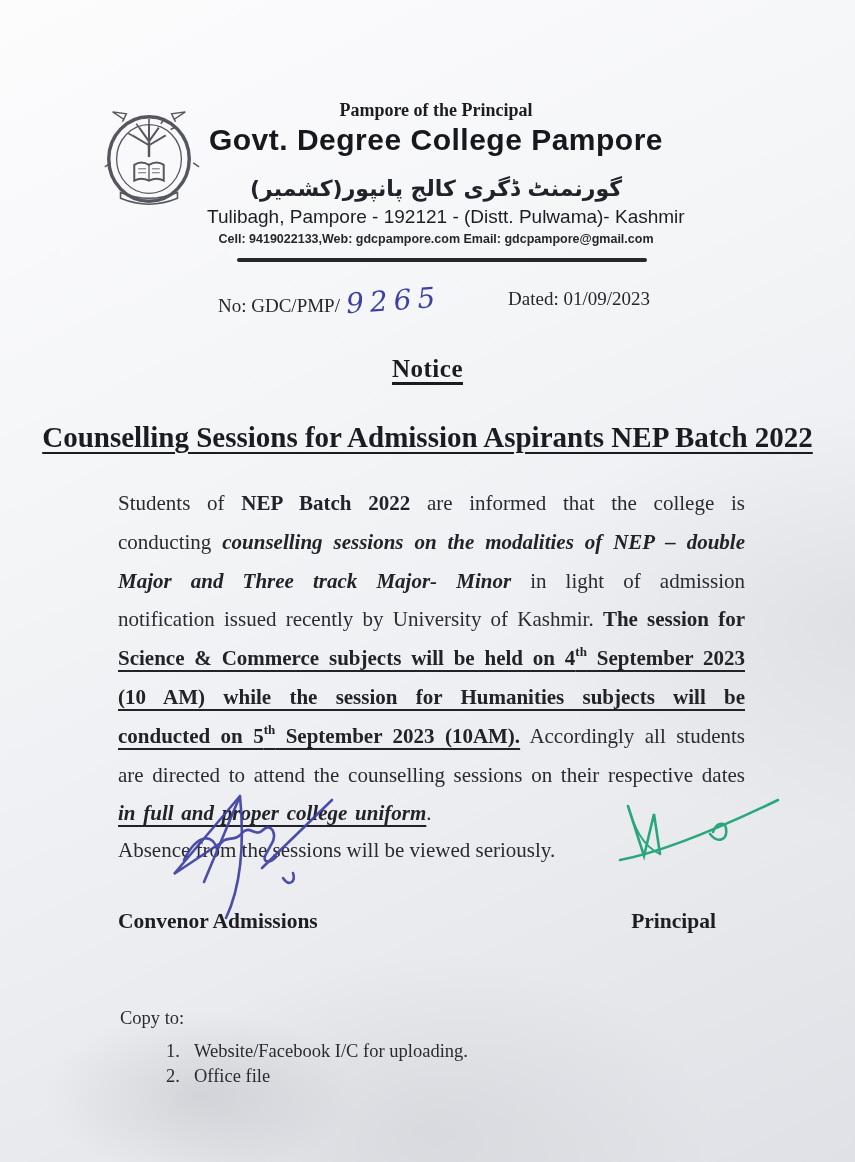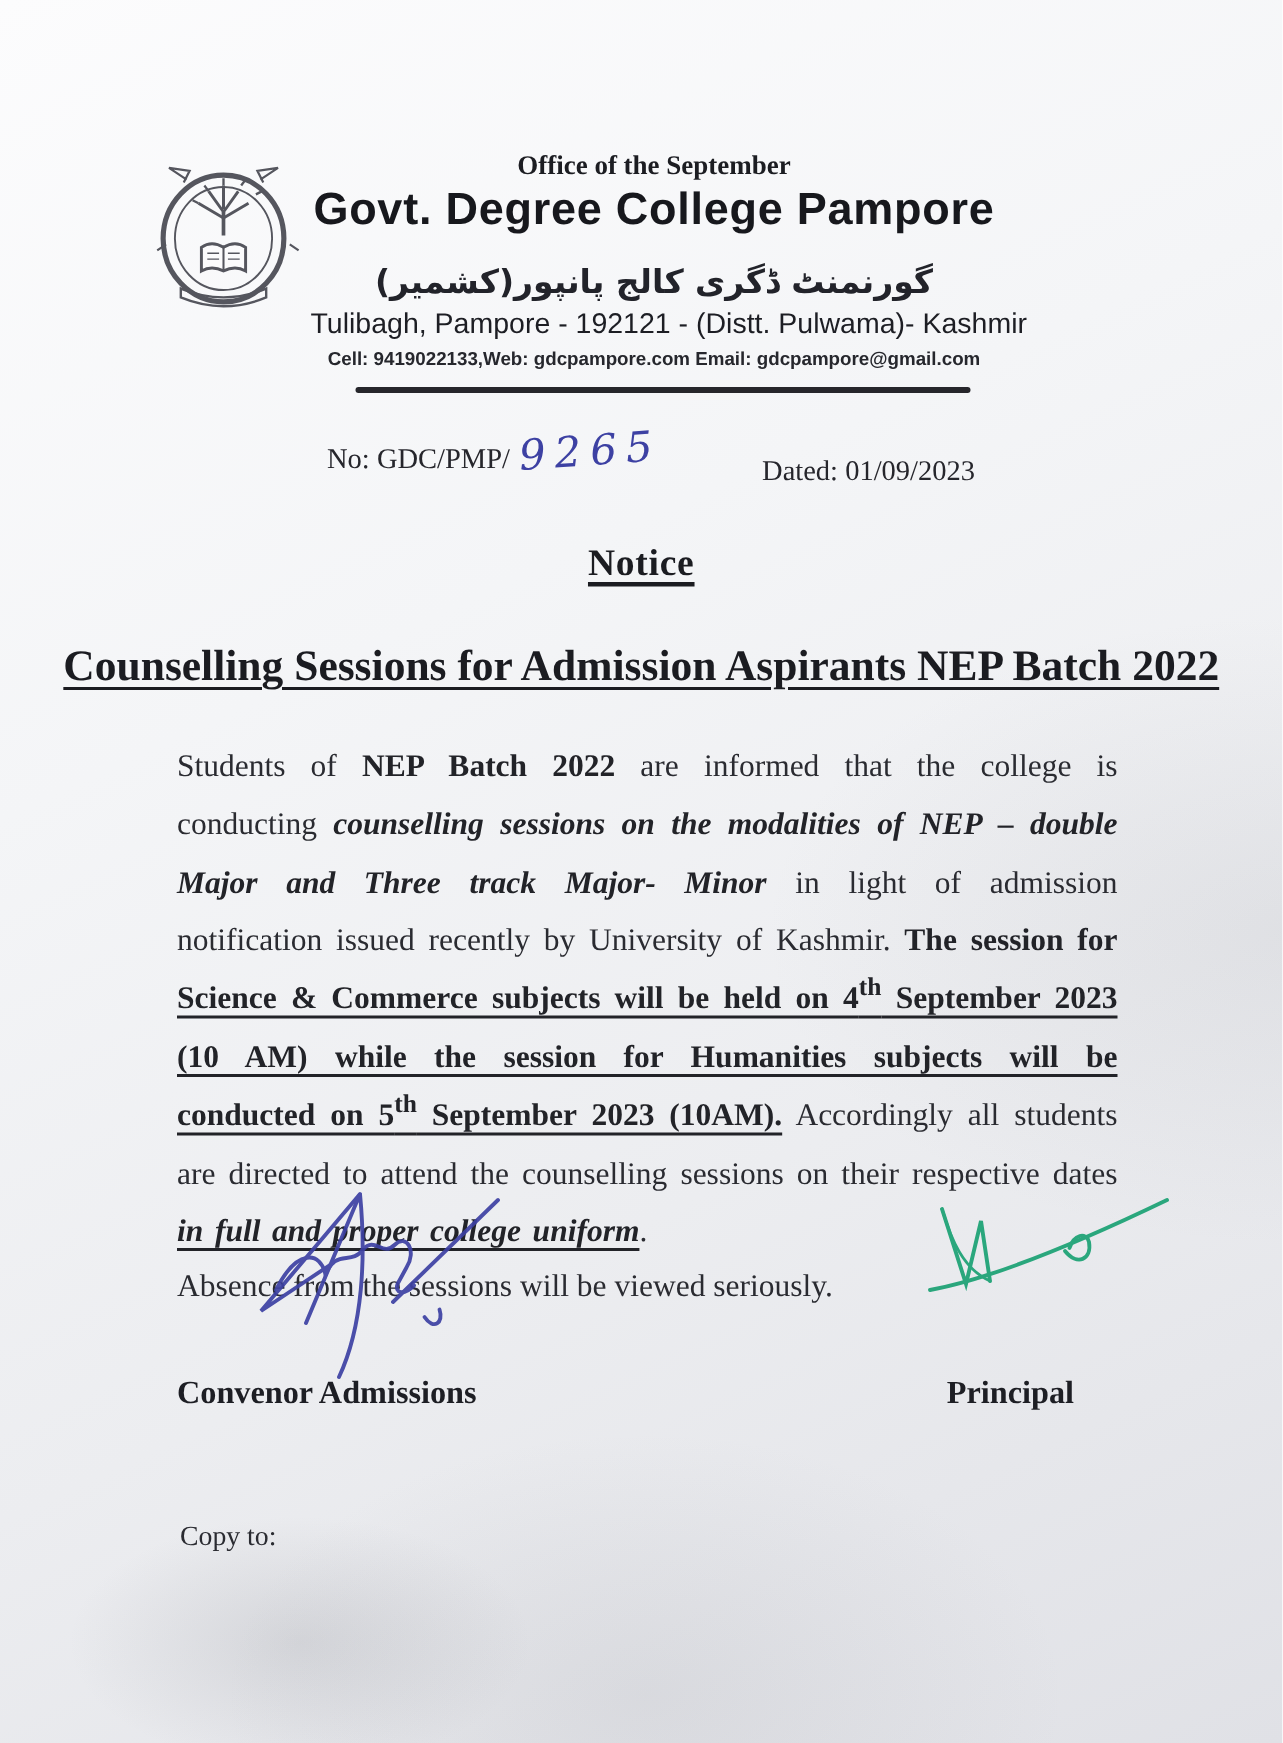--- a/index.html
+++ b/index.html
@@ -65,21 +65,21 @@
   .handwritten-no {
     display: inline-block;
     font-family: "DejaVu Serif", serif;
     font-style: italic;
     font-size: 28px;
     color: #3d41a3;
     letter-spacing: 6px;
     transform: rotate(-4deg) translateY(-2px);
     margin-left: 6px;
   }
-  .ref-date { white-space: nowrap; padding-top: 2px; margin-top: 16px; }
+  .ref-date { white-space: nowrap; padding-top: 2px; }
   
   .notice-title {
     text-align: center;
     font-weight: bold; font-size: 25px; color: #1b1c21;
     text-decoration: underline;
     text-decoration-thickness: 2.5px;
     text-underline-offset: 5px;
     letter-spacing: 0.5px;
     margin-top: 36px;
   }
@@ -107,21 +107,21 @@
     text-decoration: underline;
     text-decoration-thickness: 2px;
     text-underline-offset: 5px;
   }
   .biu {
     font-weight: bold; font-style: italic; color: #222328;
     text-decoration: underline;
     text-decoration-thickness: 2px;
     text-underline-offset: 5px;
   }
-  sup.ord { font-size: 17px; line-height: 0; vertical-align: 9px; }
+  sup.ord { font-size: 13px; line-height: 0; vertical-align: 9px; }
   .closing-line {
     margin: 5px 110px 0 118px;
     font-size: 21px;
     color: #2a2b31;
   }
   
   .sign-row {
     display: flex; justify-content: space-between;
     padding: 46px 139px 0 118px;
     font-size: 21.5px; font-weight: bold; color: #1d1e24;
@@ -156,21 +156,21 @@
           <path d="M38,30 l-4,-2 m11,-6 l-3,-4 m13,0 l0,-5 m12,5 l3,-4 m7,10 l4,-2" stroke-width="1.6"></path>
           <path d="M40,60 Q47,55 55,60 Q63,55 70,60 L70,76 Q63,72 55,76 Q47,72 40,76 Z" fill="#fbfbfc" stroke-width="2"></path>
           <path d="M55,60 L55,76" stroke-width="1.4"></path>
           <path d="M44,64 h8 M44,68 h8 M58,64 h8 M58,68 h8" stroke-width="0.9"></path>
           <path d="M26,88 Q55,100 84,88 L84,94 Q55,106 26,94 Z" stroke-width="1.6"></path>
           <path d="M16,58 l-6,4 m90,-4 l6,4" stroke-width="1.5"></path>
         </g>
       </svg>
     </div>
     <div class="head-text">
-      <div class="office-line">Office of the September</div>
+      <div class="office-line">Pampore of the Principal</div>
       <div class="college-name">Govt. Degree College Pampore</div>
       <div class="urdu-line">گورنمنٹ ڈگری کالج  پانپور(کشمیر)</div>
       <div class="address-line">Tulibagh, Pampore - 192121 - (Distt. Pulwama)- Kashmir</div>
       <div class="contact-line"><span>Cell: 9419022133,Web: gdcpampore.com Email: </span><span class="email">gdcpampore@gmail.com</span></div>
     </div>
   </div>
   <div class="head-rule"></div>
 
   <div class="ref-row">
     <div class="ref-no"><span>No: GDC/PMP/</span><span class="handwritten-no">9265</span></div>
@@ -203,15 +203,19 @@
     <g fill="none" stroke="#1aa173" stroke-width="2.6" stroke-linecap="round" opacity="0.92">
       <path d="M16,14 L32,64 L42,22 L48,62"></path>
       <path d="M8,68 C52,60 112,34 166,8"></path>
       <path d="M98,42 C106,52 116,48 114,36 C112,29 104,31 101,40"></path>
       <path d="M16,14 C22,34 30,54 48,62" stroke-width="1.8"></path>
     </g>
   </svg>
 
   <div class="copyto-block">
     <div>Copy to:</div>
+    <ul class="copyto-list">
+      <li><span class="num">1.</span><span>Website/Facebook I/C for uploading.</span></li>
+      <li><span class="num">2.</span><span>Office file</span></li>
+    </ul>
   </div>
 
 </div>
 
 </body></html>

